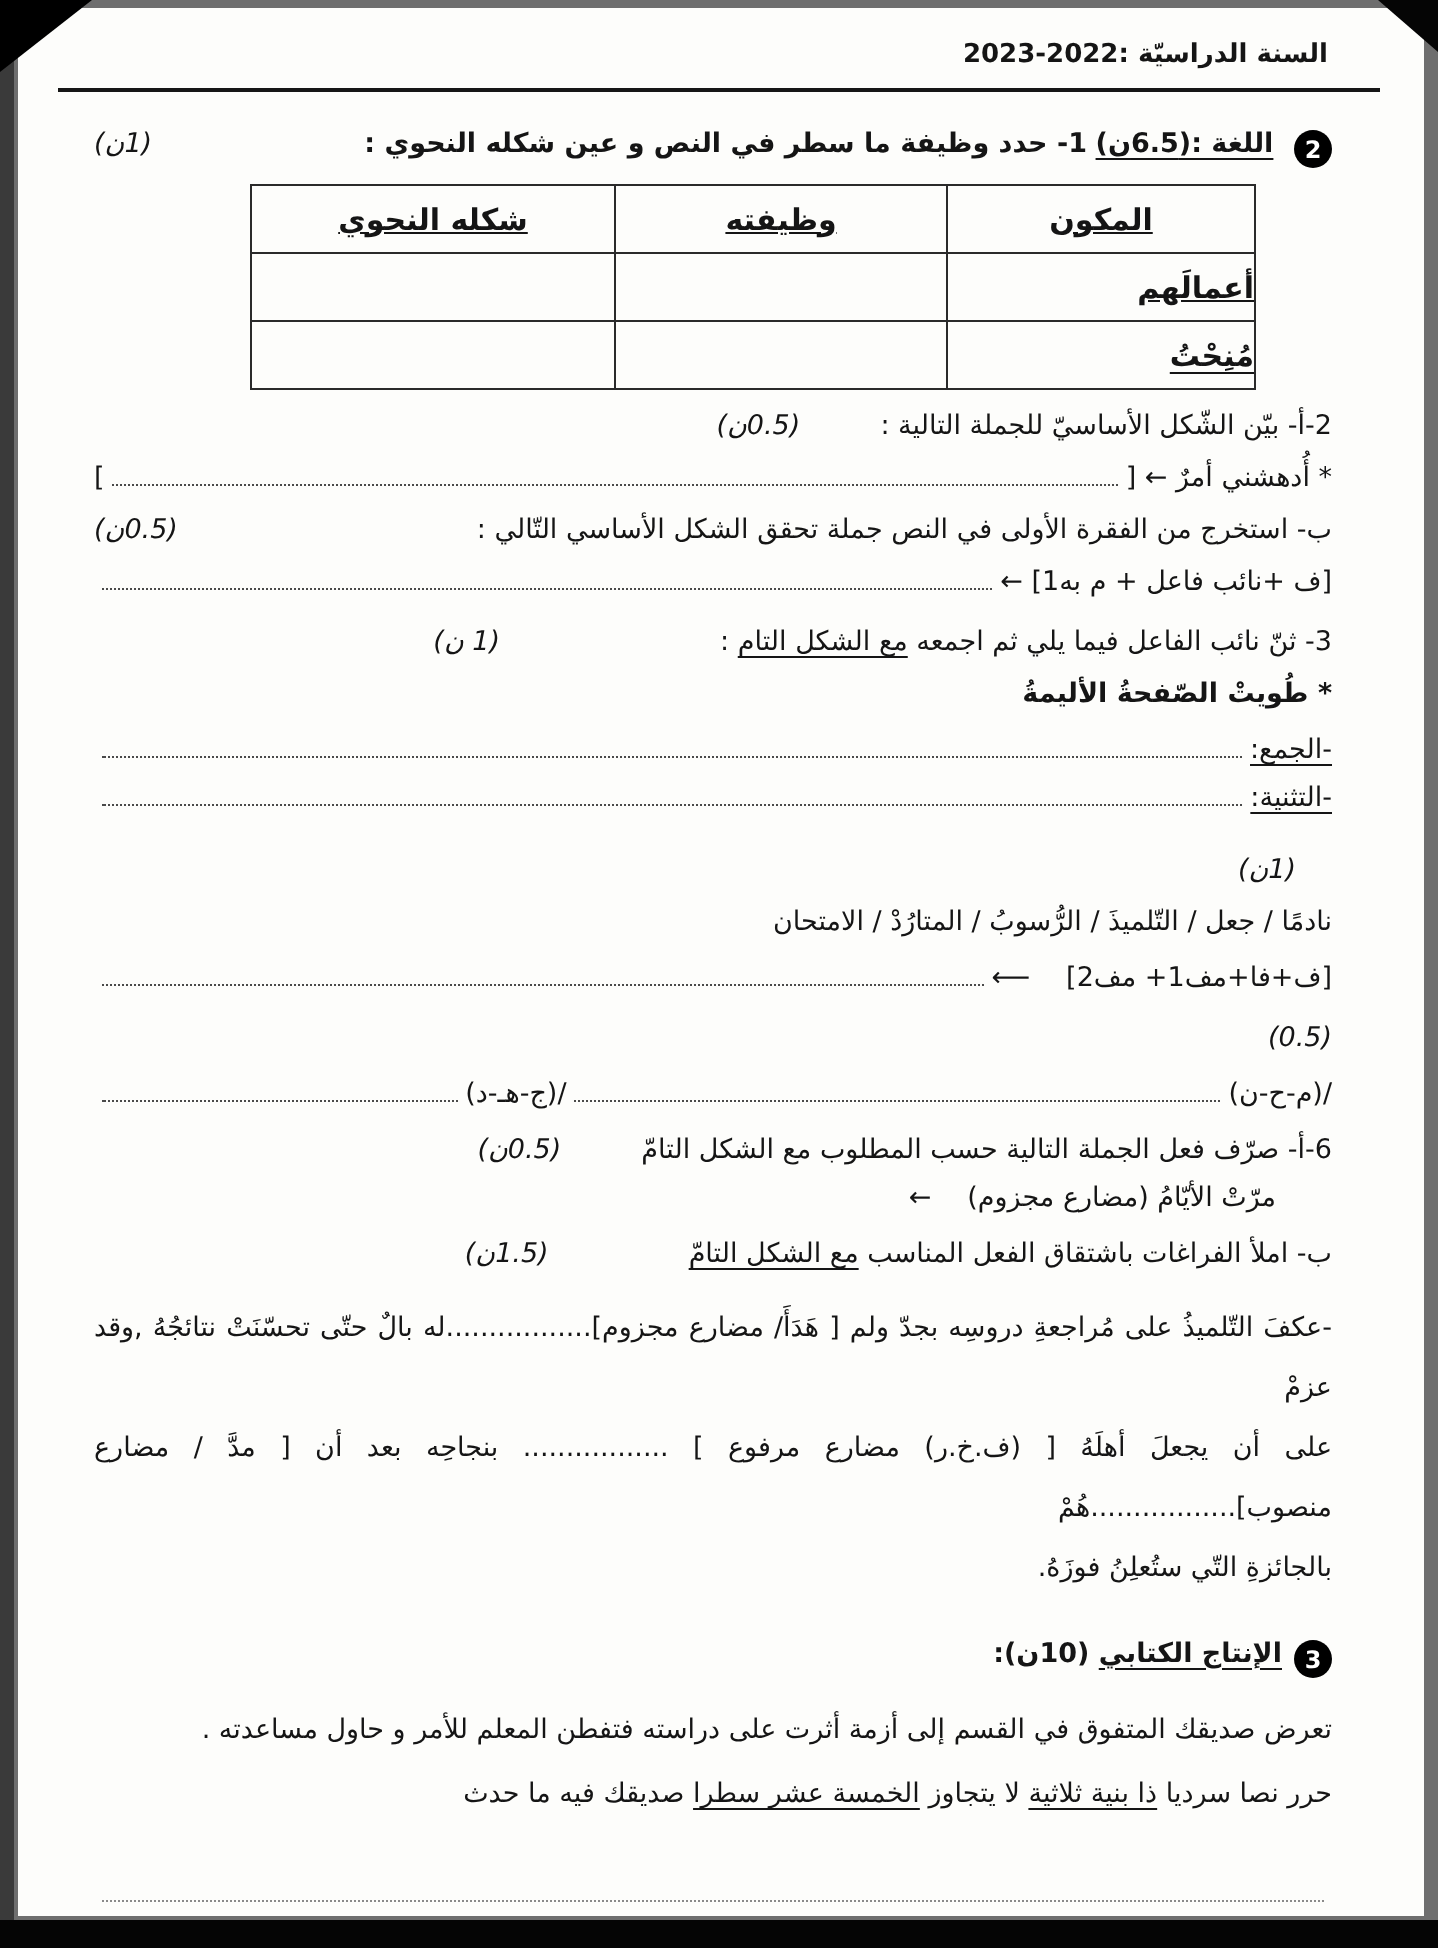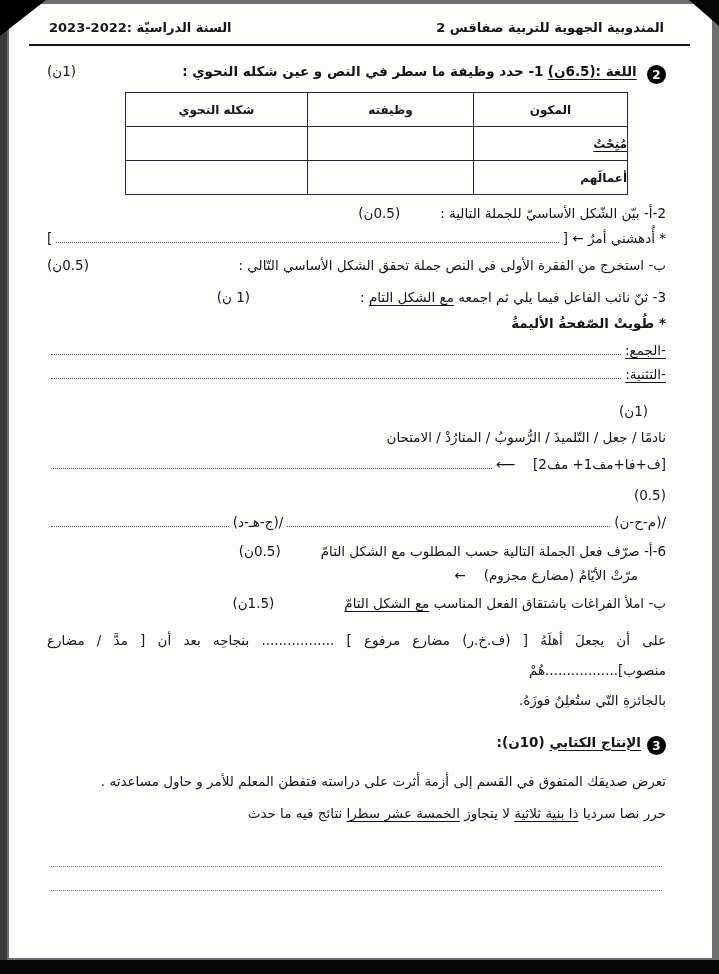--- a/index.html
+++ b/index.html
@@ -22,36 +22,36 @@
     padding:12px 46px 0 38px;
     font-size:13.5px;
   }
 
   .hdr { display:flex; justify-content:space-between; align-items:baseline; font-weight:bold; font-size:13px; padding:4px 2px 0 2px; }
   .rule { border-top:2px solid #161616; margin:9px -24px 0 -18px; }
 
   .line { display:flex; align-items:baseline; min-height:22px; }
   .bold { font-weight:bold;margin-top:34px; }
   .u { text-decoration:underline; text-underline-offset:3px; }
-  .pts { white-space:nowrap; }
+  .pts { white-space:nowrap;font-style:italic; }
   .spread { justify-content:space-between; }
   .ms18 { margin-inline-start:18px; } .ms40 { margin-inline-start:40px; }
   .ms70 { margin-inline-start:70px; } .ms110 { margin-inline-start:110px;margin-left:40px; }
   .g2{margin-top:2px}.g4{margin-top:4px}.g6{margin-top:6px}.g8{margin-top:8px}
   .g10{margin-top:10px}.g16{margin-top:16px}.g18{margin-top:18px}
 
   .badge {
     display:inline-flex; width:19px; height:19px; border-radius:50%;
     background:#000; color:#fff; align-items:center; justify-content:center;
     font-size:12px; font-weight:bold; margin-inline-end:6px; flex:0 0 auto;
     transform:translateY(3px);
   }
 
   .gram-table { border-collapse:collapse; width:502px; margin:8px 38px 4px auto; table-layout:fixed; }
-  .gram-table th, .gram-table td { border:1.2px solid #2a2a2a; height:34px; font-size:12px; }
+  .gram-table th, .gram-table td { border:1.2px solid #2a2a2a; height:34px; font-size:15px;text-decoration:underline; }
   .gram-table th { font-weight:bold; }
   .gram-table col.c1 { width:154px; } .gram-table col.c2 { width:166px; } .gram-table col.c3 { width:182px; }
   .word { font-weight:bold; }
 
   .dots { flex:1 1 auto; border-bottom:1.6px dotted #4a4a4a; height:14px; margin:0 4px; min-width:30px; }
   .dots.short { flex:0.55; }
 
   .jline { line-height:30px; text-align:justify; text-align-last:justify; }
   .rline { line-height:30px; }
   .para { margin-top:8px; }
@@ -63,21 +63,20 @@
 <body>
 
 <div class="corner tl"></div>
 <div class="corner tr"></div>
 <div class="left-edge"></div>
 <div class="bottom-bar"></div>
 
 <div class="page">
 
   <header class="hdr">
-    <span>المندوبية الجهوية للتربية صفاقس 2</span>
     <span>السنة الدراسيّة :2022-2023</span>
   </header>
   <div class="rule"></div>
 
   <div class="line spread g16">
     <span>
       <span class="badge">2</span>
       <span class="bold u">اللغة :(6.5ن)</span>
       <span class="bold">1- حدد وظيفة ما سطر في النص و عين شكله النحوي :</span>
     </span>
@@ -90,46 +89,50 @@
         <col class="c2">
         <col class="c3">
       </colgroup>
     <tbody>
         <tr>
       <th>المكون</th>
       <th>وظيفته</th>
       <th>شكله النحوي</th>
     </tr>
     <tr>
-      <td class="word u">مُنِحْتُ</td>
+      <td class="word">أعمالَهم</td>
       <td></td>
       <td></td>
     </tr>
     <tr>
-      <td class="word">أعمالَهم</td>
+      <td class="word u">مُنِحْتُ</td>
       <td></td>
       <td></td>
     </tr>
   </tbody>
     </table>
 
   <div class="line g10">
     <span>2-أ- بيّن الشّكل الأساسيّ للجملة التالية :</span>
     <span class="pts ms40">(0.5ن)</span>
   </div>
   <div class="line g2">
     <span>* أُدهشني أمرٌ ← [</span>
     <span class="dots"></span>
     <span>]</span>
   </div>
 
   <div class="line spread g6">
     <span>ب- استخرج من الفقرة الأولى في النص جملة تحقق الشكل الأساسي التّالي :</span>
     <span class="pts">(0.5ن)</span>
   </div>
+  <div class="line g2">
+    <span>[ف +نائب فاعل + م به1] ←</span>
+    <span class="dots"></span>
+  </div>
 
   <div class="line g10">
     <span>
       <span>3- ثنّ نائب الفاعل فيما يلي ثم اجمعه </span><span class="u">مع الشكل التام</span><span> :</span>
     </span>
     <span class="pts ms110">(1 ن)</span>
   </div>
   <div class="line g4 bold">
     <span>* طُويتْ الصّفحةُ الأليمةُ</span>
   </div>
@@ -173,36 +176,37 @@
     <span class="ms18">←</span>
   </div>
 
   <div class="line g6">
     <span>
       <span>ب- املأ الفراغات باشتقاق الفعل المناسب </span><span class="u">مع الشكل التامّ</span>
     </span>
     <span class="pts ms70">(1.5ن)</span>
   </div>
   <div class="para">
+    <div class="jline">-عكفَ التّلميذُ على مُراجعةِ دروسِه بجدّ ولم [ هَدَأَ/ مضارع مجزوم].................له بالٌ حتّى تحسّنَتْ نتائجُهُ ,وقد عزمْ</div>
     <div class="jline">على أن يجعلَ أهلَهُ [ (ف.خ.ر) مضارع مرفوع ] ................. بنجاحِه بعد أن [ مدَّ / مضارع منصوب].................هُمْ</div>
     <div class="rline">بالجائزةِ التّي ستُعلِنُ فوزَهُ.</div>
   </div>
 
   <div class="line g18">
     <span class="badge">3</span>
     <span>
       <span class="bold u">الإنتاج الكتابي</span><span class="bold"> (10ن):</span>
     </span>
   </div>
 
   <div class="line g18">
     <span>تعرض صديقك المتفوق في القسم إلى أزمة أثرت على دراسته فتفطن المعلم للأمر و حاول مساعدته .</span>
   </div>
   <div class="line g10">
     <span>
-      <span>حرر نصا سرديا </span><span class="u">ذا بنية ثلاثية</span><span> لا يتجاوز </span><span class="u">الخمسة عشر سطرا</span><span> نتائج فيه ما حدث</span>
+      <span>حرر نصا سرديا </span><span class="u">ذا بنية ثلاثية</span><span> لا يتجاوز </span><span class="u">الخمسة عشر سطرا</span><span> صديقك فيه ما حدث</span>
     </span>
   </div>
 
   <div class="ruled first"></div>
   <div class="ruled"></div>
 
 </div>
 
 </body></html>

